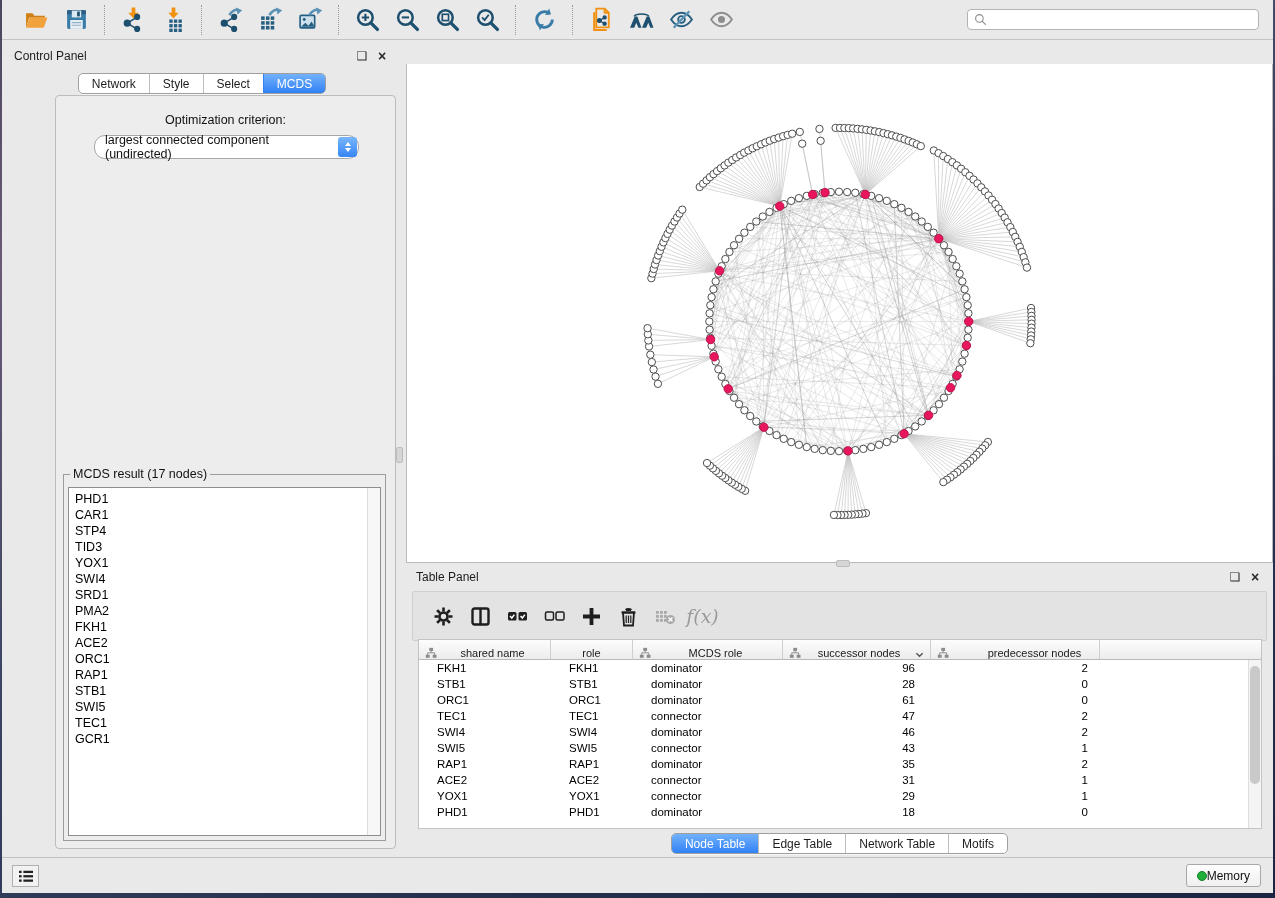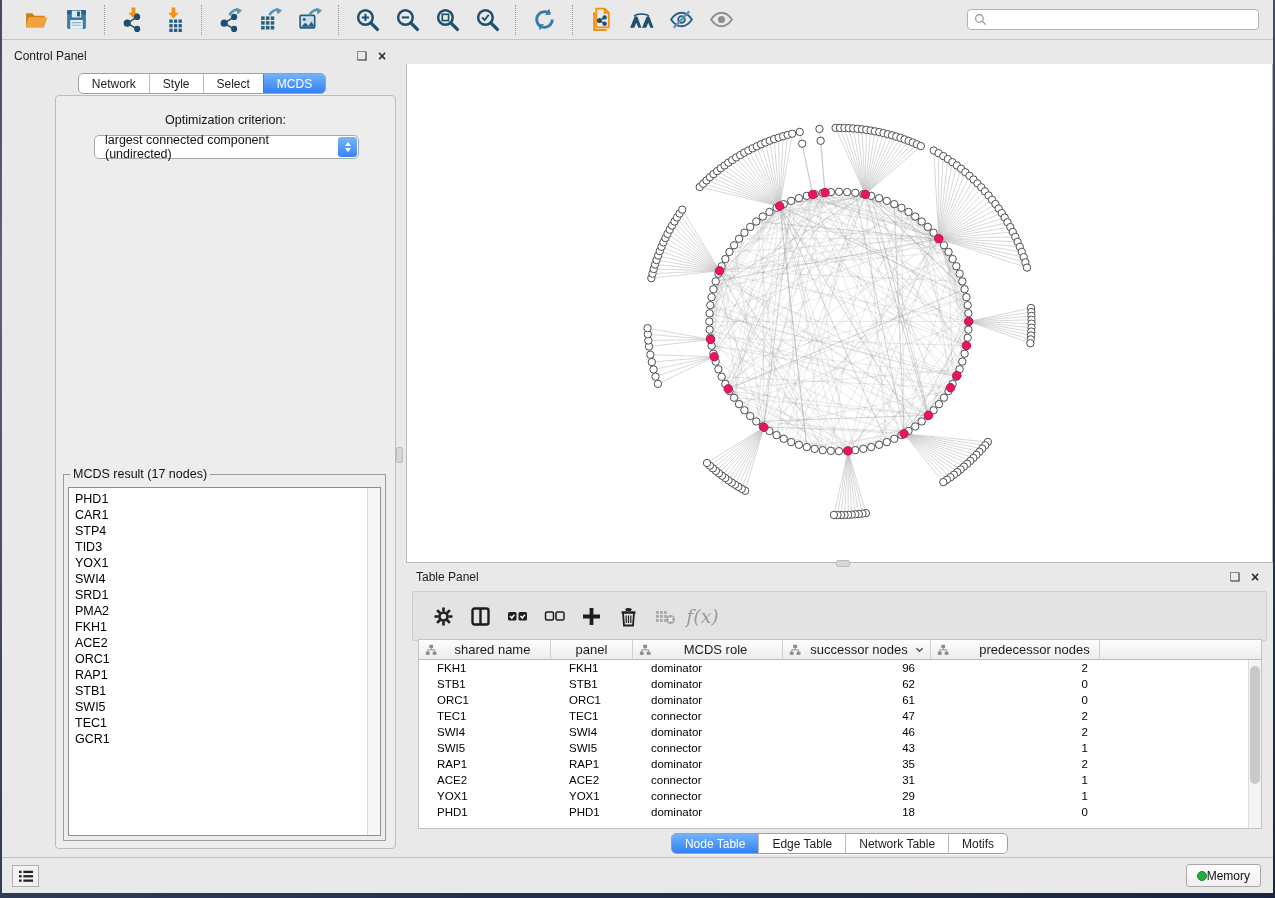--- a/index.html
+++ b/index.html
@@ -30,21 +30,21 @@
   .seg { display:inline-flex; border:1px solid #9f9f9f; border-radius:5px; overflow:hidden;
     background:#fff; height:21px; box-shadow:0 1px 0 rgba(255,255,255,.6); }
   .seg .tab { display:flex; align-items:center; padding:0 13px; font-size:12px; color:#1d1d1d;
     border-left:1px solid #bdbdbd; cursor:default; }
   .seg .tab:first-child { border-left:none; }
   .seg .tab.active { background:linear-gradient(#72b2fb,#3181f5); color:#fff; border-left-color:#3181f5; }
   #cp-content { position:absolute; left:5px; top:51px; right:4px; bottom:8px;
     background:#ededed; border:1px solid #bcbcbc; border-radius:4px;margin-left:46px; }
   #opt-label { margin-top:17px; text-align:center; font-size:12.5px; color:#111; }
   #dropdown { position:absolute; left:38px; right:36px; top:39px; height:24px; background:#fff;
-    border:1px solid #a7a7a7; border-radius:5px; display:flex; align-items:stretch; cursor:default; }
+    border:1px solid #a7a7a7; border-radius:11px; display:flex; align-items:stretch; cursor:default; }
   #dropdown .txt { flex:1; display:flex; align-items:center; padding:0 10px; font-size:12.5px; color:#111; }
   #dropdown .stepper { width:19px; margin:1px; border-radius:3px;
     background:linear-gradient(#79b6fa,#3585f7); display:flex; flex-direction:column;
     align-items:center; justify-content:center; gap:2px; }
   .chev-up, .chev-dn { width:0; height:0; border-left:3.5px solid transparent; border-right:3.5px solid transparent; }
   .chev-up { border-bottom:4px solid #fff; }
   .chev-dn { border-top:4px solid #fff; }
   .btnrow { position:absolute; left:0; top:73px; width:100%; display:flex; justify-content:center; gap:14px; }
   .btn { background:linear-gradient(#ffffff,#efefef); border:1px solid #a3a3a3; border-radius:5px;
     font-size:12.5px; color:#111; padding:3px 15px; height:23px; cursor:default; font-family:inherit; }
@@ -80,21 +80,21 @@
   #table-panel { position:absolute; left:0; top:521px; width:100%; height:292px; }
   #tp-toolbar { position:absolute; left:6px; right:6px; top:26px; height:50px; background:#e3e3e3;
     border:1px solid #cfcfcf; border-radius:2px; display:flex; align-items:center; padding:0 12px; }
   .tpbtn { width:37px; height:34px; display:flex; align-items:center; justify-content:center; }
   .tpbtn svg { width:21px; height:21px; }
   .tpbtn .fx { font-family:"DejaVu Serif", serif; font-style:italic; font-size:19px; color:#9a9a9a; }
   #table-area { position:absolute; left:12px; right:11px; top:74px; height:190px; background:#fff;
     border:1px solid #c3c3c3; overflow:hidden; }
   #table-header { display:flex; height:20px; }
   .th { background:linear-gradient(#fdfdfd,#ececec); border-right:1px solid #cfcfcf;
-    border-bottom:1px solid #b9b9b9; display:flex; align-items:center; font-size:13px; color:#1b1b1b;
+    border-bottom:1px solid #b9b9b9; display:flex; align-items:flex-end; font-size:11px; color:#1b1b1b;
     padding:0 4px; cursor:default; flex:none; }
   .th .lbl { flex:1; text-align:center; }
   .th svg.attr { width:12px; height:12px; flex:none; margin:0 2px; }
   .th svg.sort { width:9px; height:9px; flex:none; margin-right:2px; }
   .th.filler { flex:1; border-right:none; }
   .tr { display:flex; height:16px; align-items:center; }
   .td { flex:none; font-size:11.5px; color:#000; padding-left:18px; overflow:hidden; white-space:nowrap; }
   .td.num { text-align:right; padding-left:0; }
   #table-vscroll { position:absolute; right:0; top:20px; bottom:0; width:13px; background:#f4f4f4;
     border-left:1px solid #ddd; }
@@ -1132,21 +1132,21 @@
   <g fill="#8a8a8a">
                   <rect x="5" y="1" width="4.4" height="3.6"></rect>
                   <rect x="1" y="9" width="4.4" height="3.6"></rect>
   <rect x="9" y="9" width="4.4" height="3.6"></rect>
                 </g>
   <path d="M7.2 4.6v2.2M3.2 9V6.8h8V9" fill="none" stroke="#8a8a8a" stroke-width="1.1"></path>
               </svg>
               <span class="lbl">shared name</span>
             </div>
             <div class="th" style="width: 82px;">
-              <span class="lbl">panel</span>
+              <span class="lbl">role</span>
             </div>
             <div class="th" style="width: 150px;">
               <svg class="attr" viewBox="0 0 14 14">
   <g fill="#8a8a8a">
                   <rect x="5" y="1" width="4.4" height="3.6"></rect>
                   <rect x="1" y="9" width="4.4" height="3.6"></rect>
   <rect x="9" y="9" width="4.4" height="3.6"></rect>
                 </g>
   <path d="M7.2 4.6v2.2M3.2 9V6.8h8V9" fill="none" stroke="#8a8a8a" stroke-width="1.1"></path>
               </svg>
@@ -1184,21 +1184,21 @@
               <div class="td" style="width: 132px;">FKH1</div>
               <div class="td" style="width: 82px;">FKH1</div>
               <div class="td" style="width: 150px;">dominator</div>
               <div class="td num" style="width: 148px; padding-right: 16px;">96</div>
               <div class="td num" style="width: 169px; padding-right: 12px;">2</div>
             </div>
             <div class="tr">
               <div class="td" style="width: 132px;">STB1</div>
               <div class="td" style="width: 82px;">STB1</div>
               <div class="td" style="width: 150px;">dominator</div>
-              <div class="td num" style="width: 148px; padding-right: 16px;">62</div>
+              <div class="td num" style="width: 148px; padding-right: 16px;">28</div>
               <div class="td num" style="width: 169px; padding-right: 12px;">0</div>
             </div>
             <div class="tr">
               <div class="td" style="width: 132px;">ORC1</div>
               <div class="td" style="width: 82px;">ORC1</div>
               <div class="td" style="width: 150px;">dominator</div>
               <div class="td num" style="width: 148px; padding-right: 16px;">61</div>
               <div class="td num" style="width: 169px; padding-right: 12px;">0</div>
             </div>
             <div class="tr">

